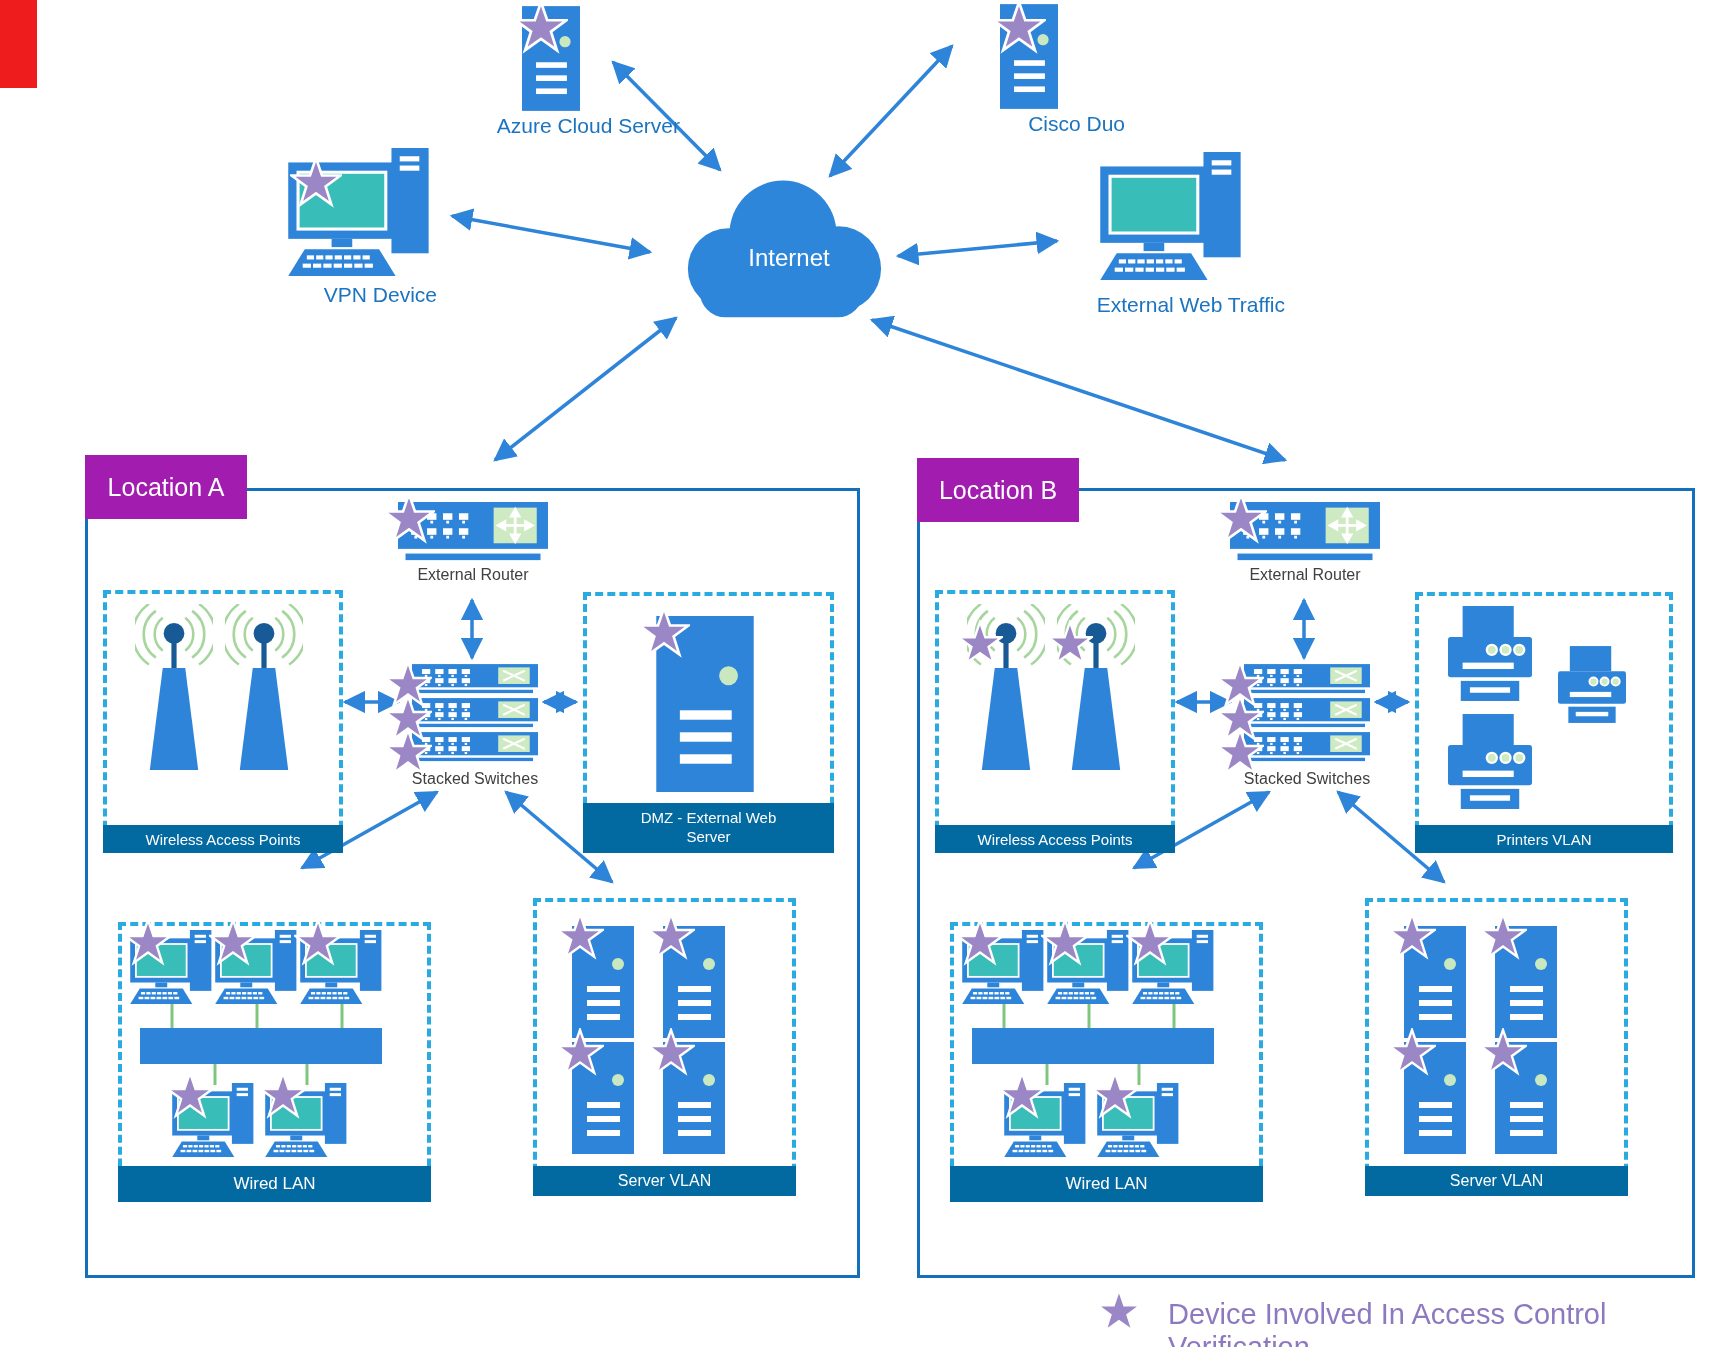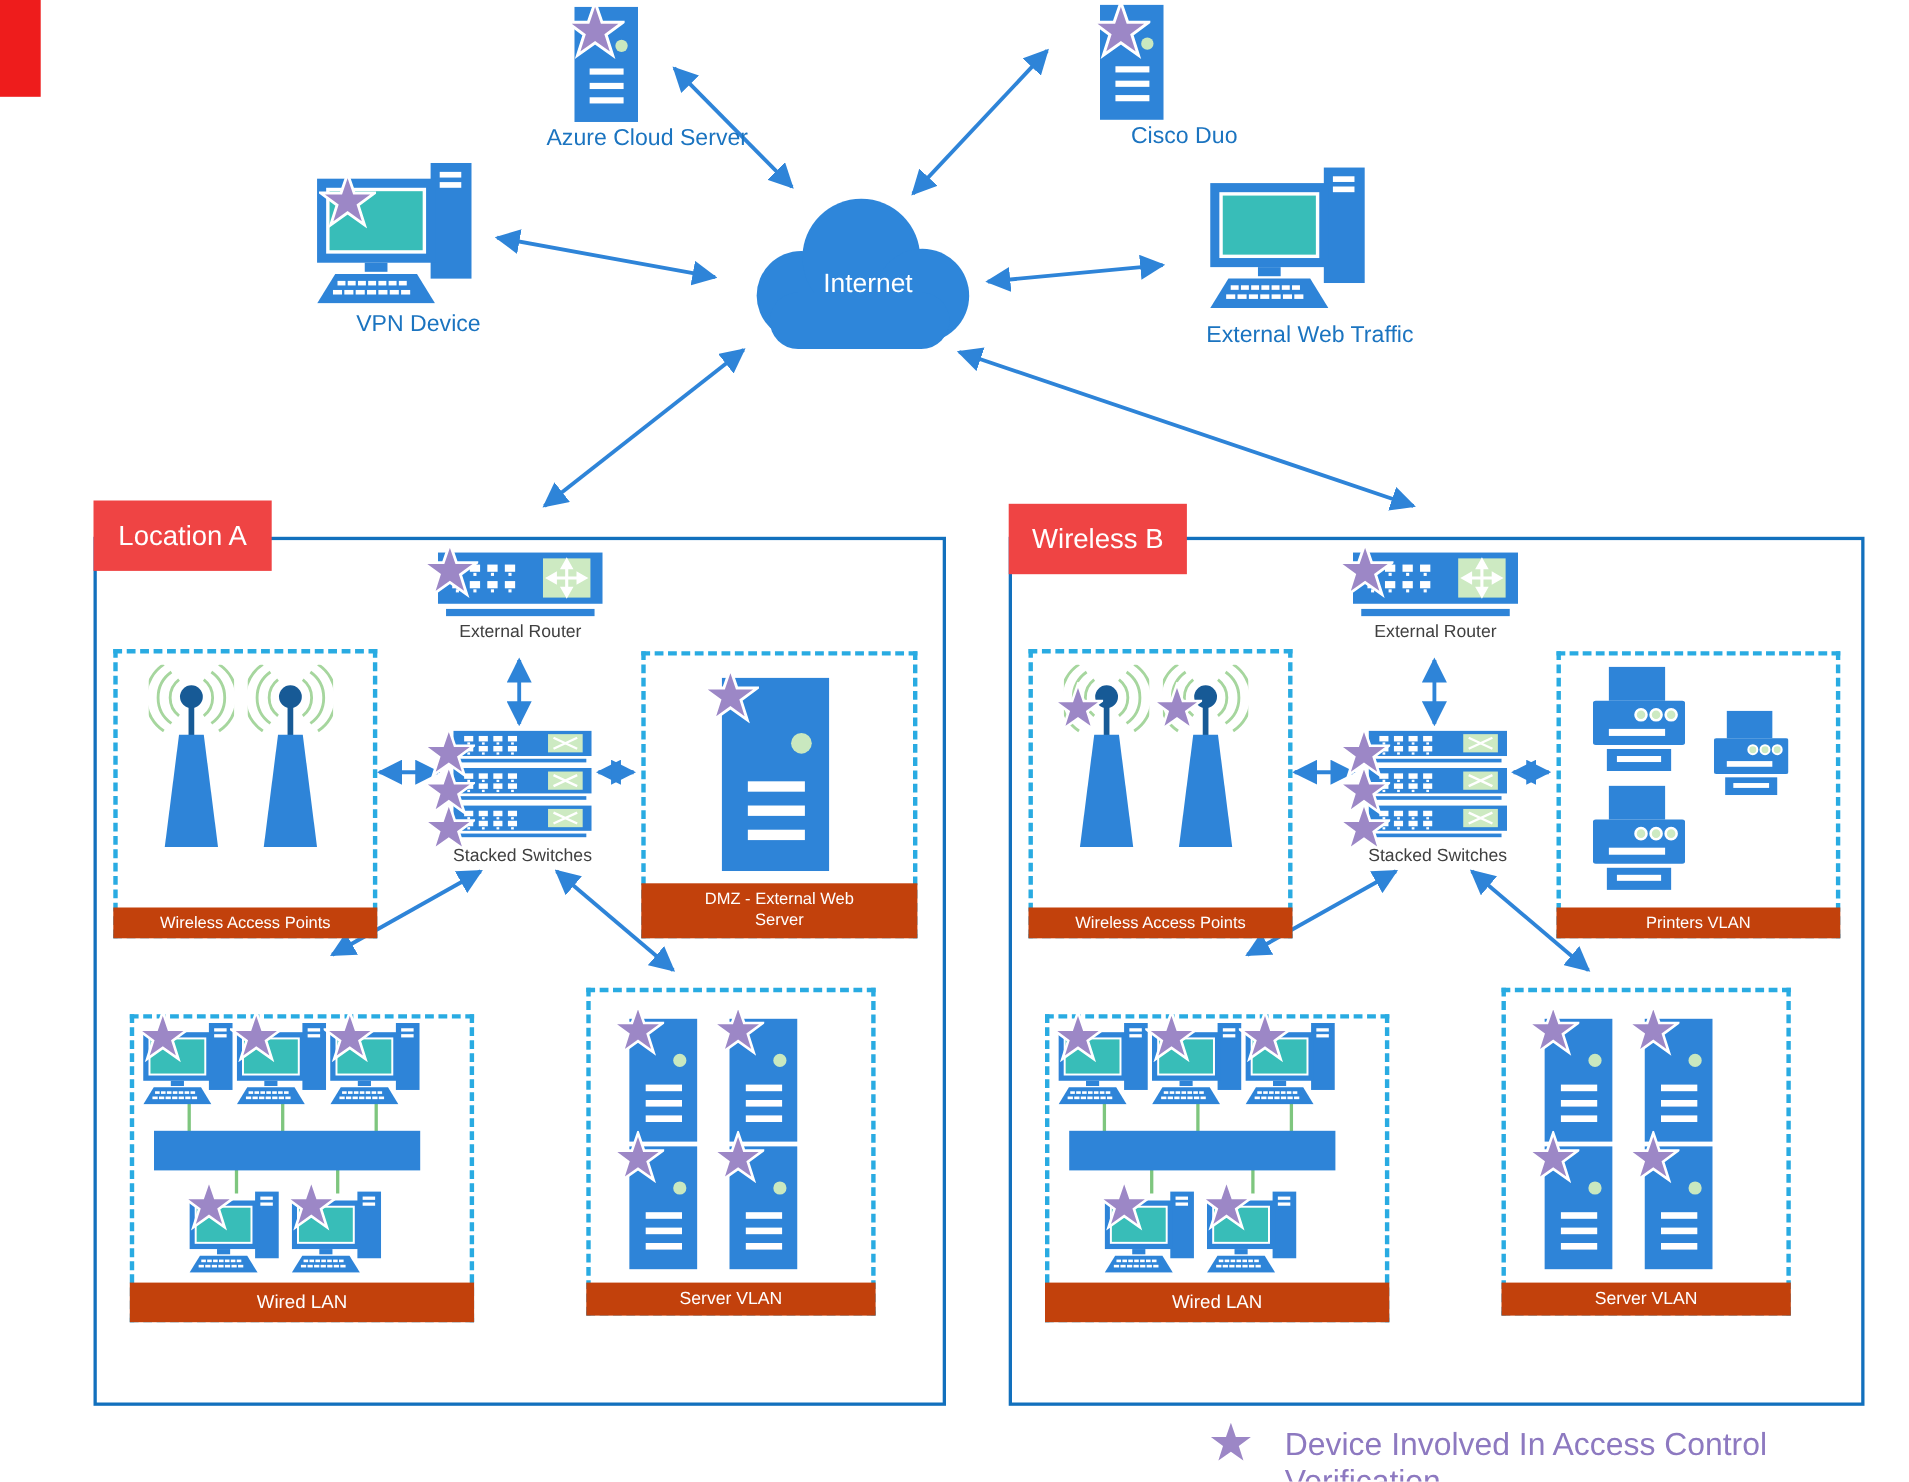--- a/index.html
+++ b/index.html
@@ -1,24 +1,24 @@
 <!DOCTYPE html>
 <html><head>
 <meta charset="utf-8">
 <style>
   html,body{margin:0;padding:0;background:#fff;font-family:"Liberation Sans",sans-serif;}
   #canvas{position:relative;width:1735px;height:1347px;background:#fff;overflow:hidden;}
   .abs{position:absolute;}
   .red-block{background:#ee1c1c;}
   .loc-border{border:3px solid #1270bd;}
-  .loc-header{background:#ef4444;color:#fff;font-size:25px;display:flex;align-items:center;justify-content:center;}
+  .loc-header{background:#a21caf;color:#fff;font-size:25px;display:flex;align-items:center;justify-content:center;}
   .lbl-node{color:#1b74c0;font-size:21px;text-align:right;}
   .lbl-sub{color:#404040;font-size:16px;text-align:center;}
   .dash{border:4px dashed #29abe2;}
-  .bar{position:absolute;left:-4px;right:-4px;bottom:-4px;height:28px;background:#c2410c;color:#fff;
+  .bar{position:absolute;left:-4px;right:-4px;bottom:-4px;height:28px;background:#0369a1;color:#fff;
        display:flex;align-items:center;justify-content:center;font-size:15px;}
   .bar-tall{height:50px;line-height:1.25;padding:0 42px;text-align:center;}
   .cloud-text{position:absolute;left:16px;right:0;top:74px;text-align:center;color:#fff;font-size:24px;}
   .hub{background:#2e84d8;}
   .legend-text{color:#8d79c0;font-size:29px;}
   svg.icon{display:block;}
 </style>
 </head>
 <body>
 
@@ -340,21 +340,21 @@
       <use href="#sym-star"></use>
     </svg>
 <svg class="abs icon" style="left:556px;top:1028px;width:48px;height:48px">
       <use href="#sym-star"></use>
     </svg>
 <svg class="abs icon" style="left:647px;top:1028px;width:48px;height:48px">
       <use href="#sym-star"></use>
     </svg>
 
 <div class="abs loc-border" style="left:917px;top:488px;width:772px;height:784px"></div>
-<div class="abs loc-header" style="left:917px;top:458px;width:162px;height:64px">Wireless B</div>
+<div class="abs loc-header" style="left:917px;top:458px;width:162px;height:64px">Location B</div>
 
 <svg class="abs icon" style="left:1230px;top:502px;width:150px;height:60px">
       <use href="#sym-router"></use>
     </svg>
 <svg class="abs icon" style="left:1215px;top:492px;width:52px;height:52px">
       <use href="#sym-star"></use>
     </svg>
 <div class="abs lbl-sub" style="left:1230px;top:566px;width:150px">External Router</div>
 
 <svg class="abs icon" style="left:1244px;top:664px;width:126px;height:30px">

